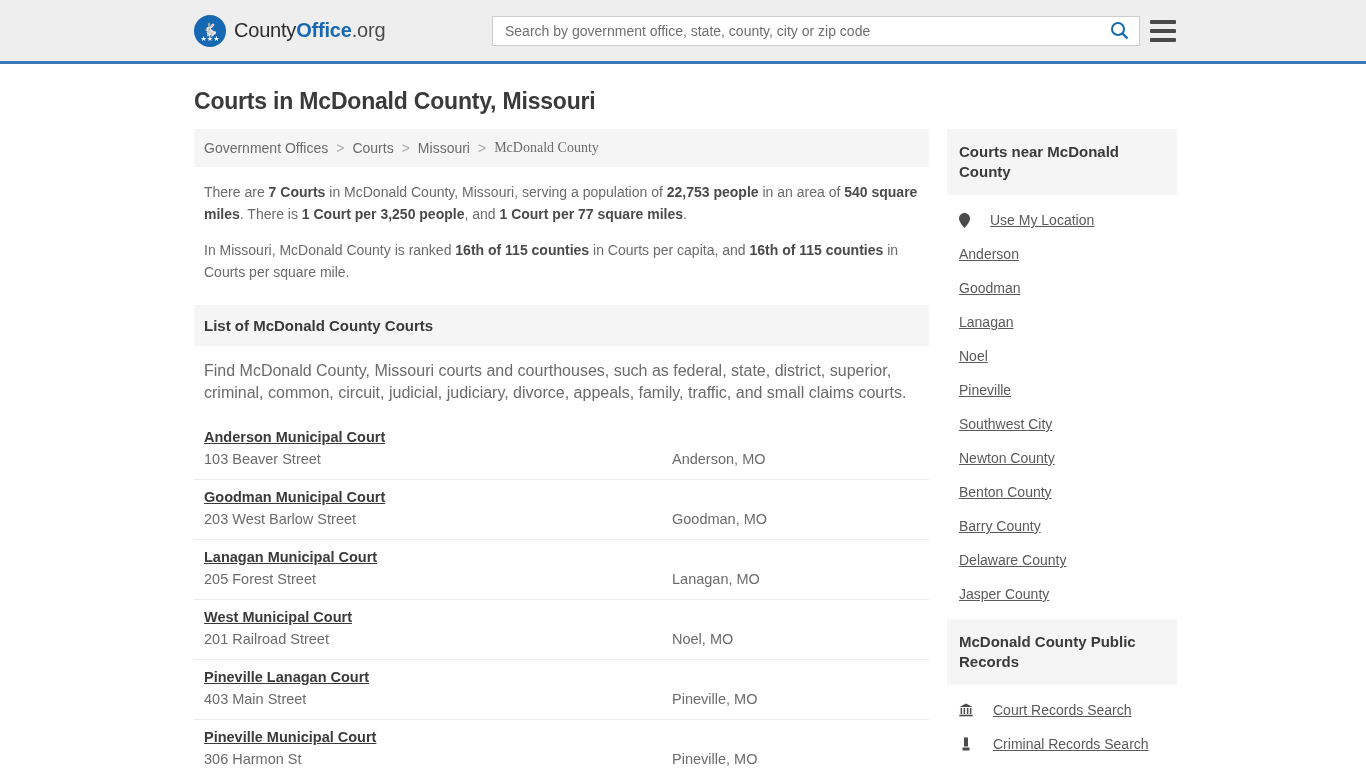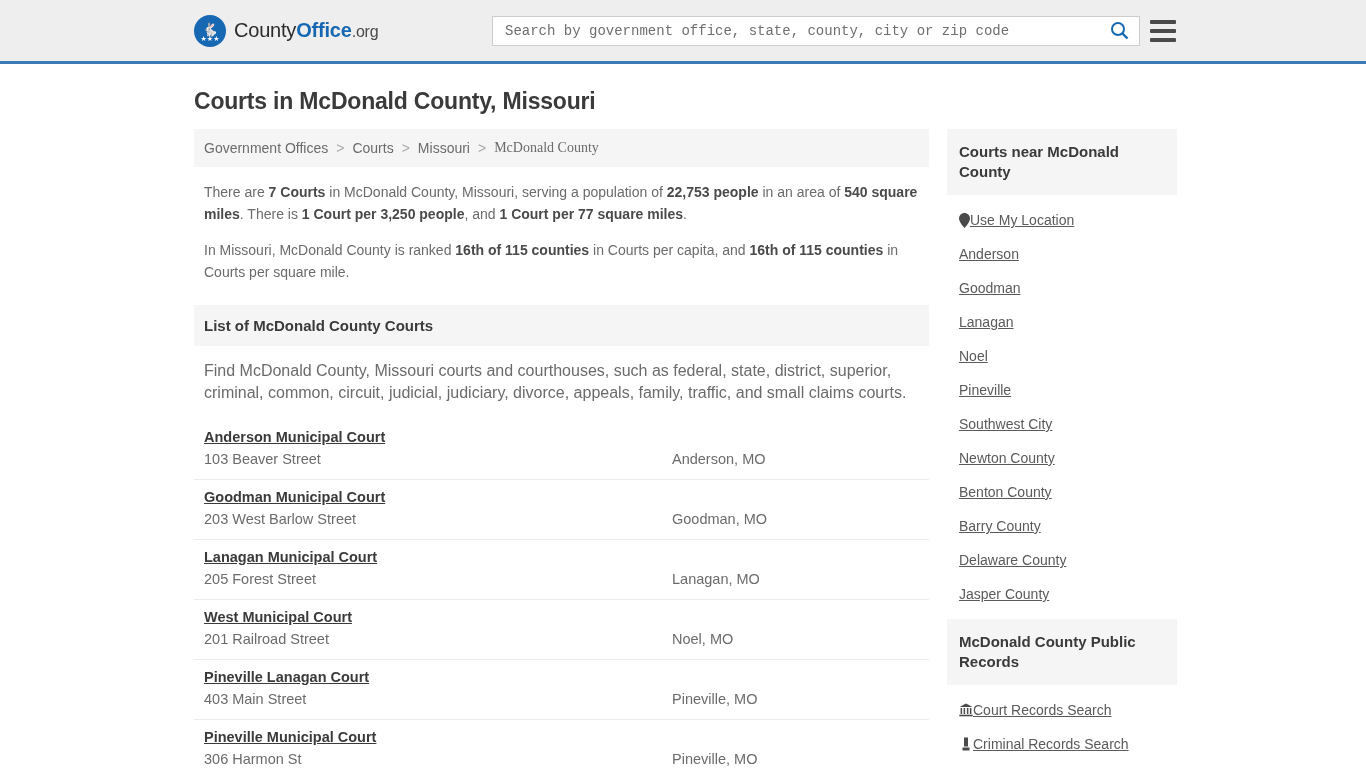--- a/index.html
+++ b/index.html
@@ -37,39 +37,39 @@
   .brand-mark .eagle { font-size: 13px; color: #ffffff; margin-top: 4px; letter-spacing: -1px;}
   .brand-mark .stars { font-size: 7px; color: #ffffff; letter-spacing: 0px; margin-top: -1px;}
   .brand-text {
     font-size: 20px;
     color: #1a1a1a;
     white-space: nowrap;
     letter-spacing: -0.2px;
   }
   .brand-text .b-county { color: #2b2b2b; }
   .brand-text .b-office { color: #1668b3; font-weight: bold; }
-  .brand-text .b-org { color: #4a4a4a; font-size: 16px; }
+  .brand-text .b-org { color: #4a4a4a; font-size: 20px; }
 
   .search-wrap {
     position: absolute;
     left: 492px;
     width: 648px;
     height: 30px;
     background: #ffffff;
     border: 1px solid #cccccc;
     display: flex;
     align-items: center;
   }
   .search-input {
     flex: 1;
     height: 100%;
     border: none;
     outline: none;
     padding: 0 12px;
-    font-family: Liberation Mono, monospace;
+    font-family: Liberation Sans, sans-serif;
     font-size: 14px;
     color: #444;
     background: transparent;
   }
   .search-input::placeholder { color: #6f6f6f; }
   .search-btn {
     width: 40px; height: 100%;
     background: transparent;
     border: none;
     display: flex; align-items: center; justify-content: center;
@@ -202,21 +202,21 @@
   .panel-head h3 {
     font-size: 15px;
     font-weight: bold;
     color: #3a3a3a;
     line-height: 20px;
   }
   .panel-body { padding: 8px 12px 4px 12px; }
   .panel-link {
     display: flex;
     align-items: center;
-    gap: 0;
+    gap: 20px;
     padding: 9px 0;
     font-size: 14px;
     color: #5a5a5a;
     text-decoration: none;
     cursor: pointer;
   }
   .panel-link .lbl {
     text-decoration: underline;
     color: #5a5a5a;
   }

